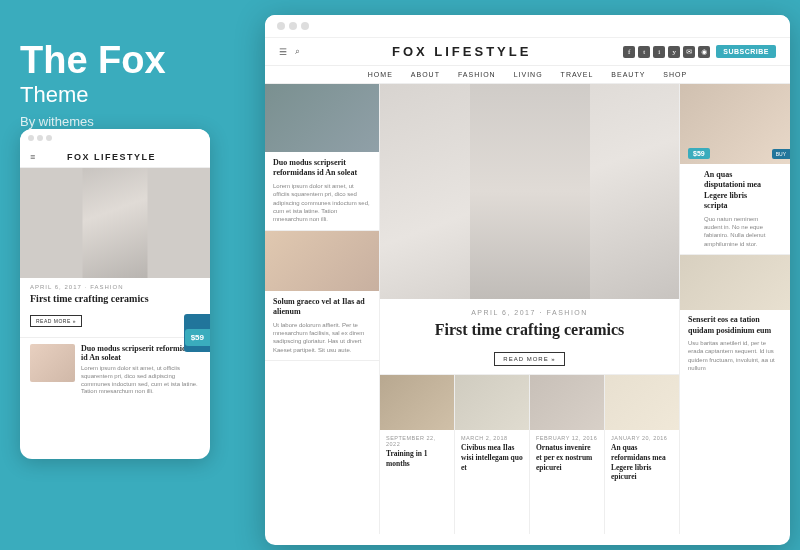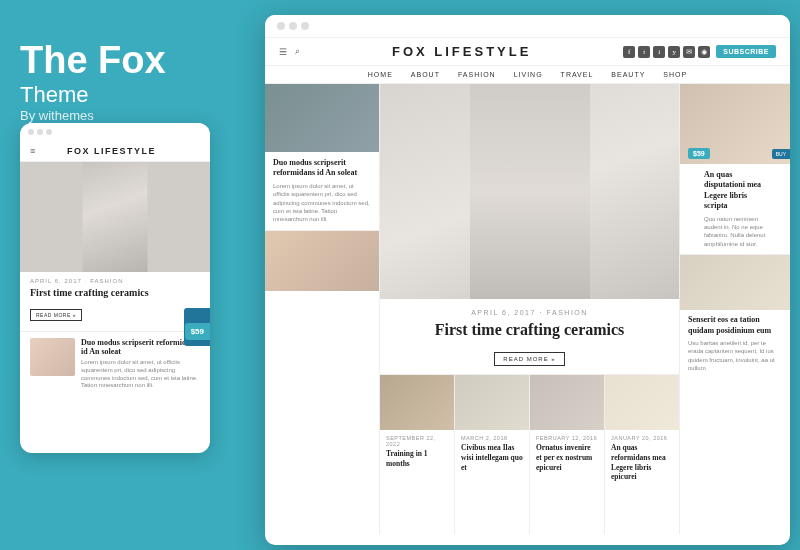--- a/index.html
+++ b/index.html
@@ -31,20 +31,21 @@
       color: #fff;
       line-height: 1.1;
       font-family: Arial, sans-serif;
     }
 
     .theme-subtitle {
       font-size: 22px;
       font-weight: 400;
       color: #fff;
       font-family: Arial, sans-serif;
+      margin-bottom: 6px;
     }
 
     .theme-by {
       font-size: 13px;
       color: rgba(255,255,255,0.85);
       font-family: Arial, sans-serif;
     }
 
     
     .mobile-mockup {
@@ -625,20 +626,24 @@
 
     <div class="desktop-left-col">
       <div class="dc-img-1">
         <div class="dc-img-1-overlay"></div>
       </div>
       <div class="dc-article-1">
         <div class="dc-article-title">Duo modus scripserit reformidans id An soleat</div>
         <div class="dc-article-body">Lorem ipsum dolor sit amet, ut officiis squarentem pri, dico sed adipiscing communes indoctum sed, cum et ista latine. Tation mnesarchum non illi.</div>
       </div>
       <div class="dc-img-2"></div>
+      <div class="dc-article-1">
+        <div class="dc-article-title">Solum graeco vel at Ilas ad alienum</div>
+        <div class="dc-article-body">Ut labore dolorum affierit. Per te mnesarchum facilisis, sal ex direm sadipscing gloriatur. Has ut divert Kaeset partipeit. Sit usu aute.</div>
+      </div>
     </div>
 
     <div class="desktop-center-col">
       <div class="dc-hero-img">
         <div class="dc-hero-figure"></div>
       </div>
       <div class="dc-hero-caption">
         <div class="dc-date-cat">APRIL 6, 2017  ·  FASHION</div>
         <div class="dc-main-title">First time crafting ceramics</div>
         <div class="dc-read-more">READ MORE »</div>

